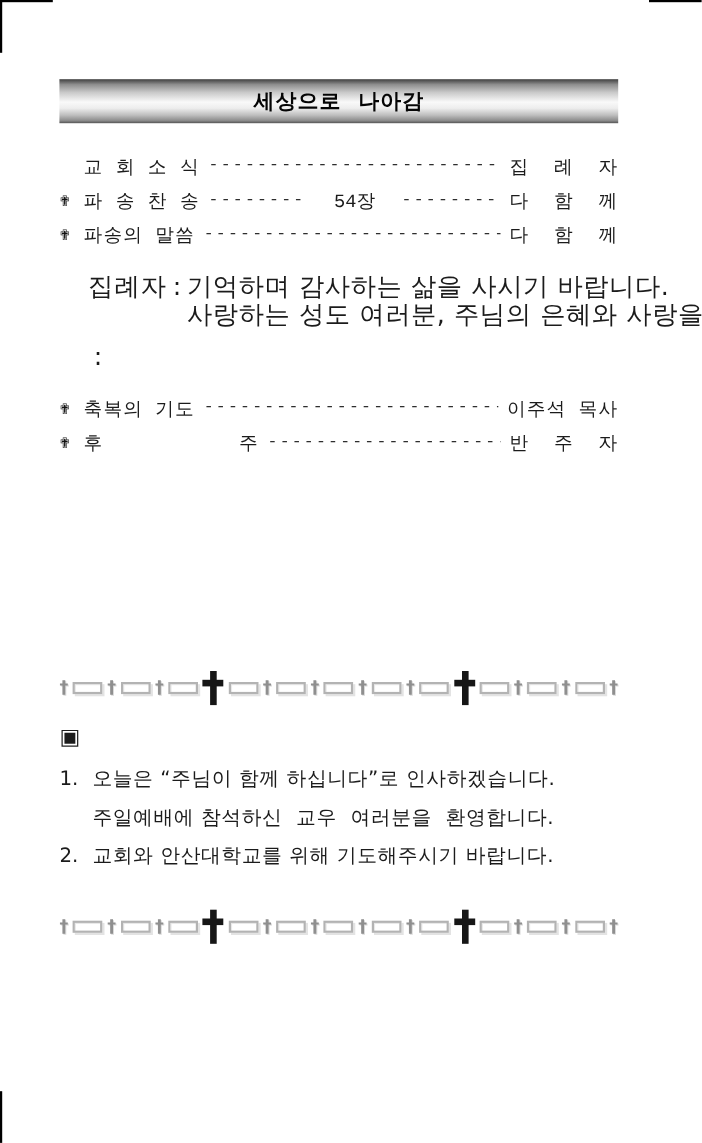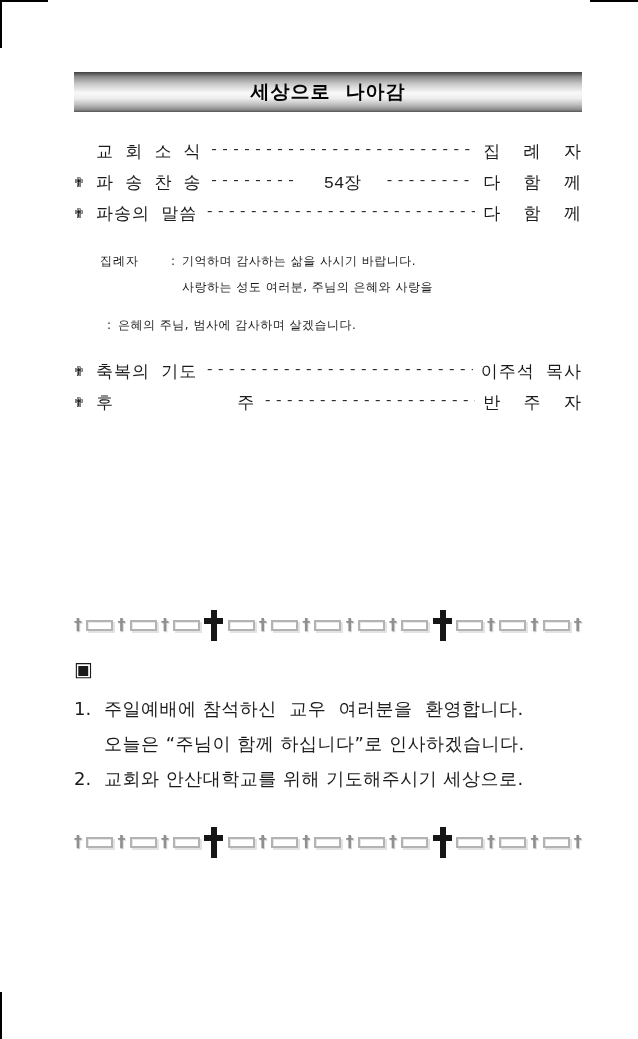--- a/index.html
+++ b/index.html
@@ -13,21 +13,21 @@
   }
 
   
   .crop { position:absolute; background:#000; }
   .crop-tl-h { left:0; top:0; width:48px; height:2px; }
   .crop-tl-v { left:0; top:0; width:2px; height:48px; }
   .crop-tr-h { left:590px; top:0; width:48px; height:2px; }
   .crop-bl-v { left:0; top:992px; width:2px; height:47px; }
 
   
-  .content { position:absolute; left:74px; top:72px; width:508px; }
+  .content { position:absolute; left:54px; top:72px; width:508px; }
 
   
   .title-bar {
     height:40px;
     display:flex; align-items:center; justify-content:center;
     background:linear-gradient(180deg,
       #3f3f3f 0%, #8d8d8d 12%, #c9c9c9 30%, #f9f9f9 52%,
       #ededed 66%, #bdbdbd 82%, #8c8c8c 94%, #545454 100%);
     font-size:19px; font-weight:bold; letter-spacing:1px;
     white-space:pre; color:#050505;
@@ -48,21 +48,21 @@
   .o-label { white-space:pre; letter-spacing:1px; }
   .leader {
     flex:1 1 0; overflow:hidden; white-space:nowrap;
     letter-spacing:2px; font-size:15px; color:#2e2e2e;
     margin:0 8px; line-height:22px;
   }
   .mid-label { white-space:pre; margin:0 16px; }
   .r-label { white-space:pre; letter-spacing:1px; text-align:center; }
 
   
-  .responsive { margin-top:24px; margin-left:26px; font-size:12px; }
+  .responsive { margin-top:24px; margin-left:26px; font-size:23px; }
   .resp-row { display:flex; margin-bottom:12px; }
   .speaker { flex:0 0 64px; white-space:pre; letter-spacing:1px; line-height:26px; }
   .colon { flex:0 0 18px; text-align:center; line-height:26px; }
   .resp-text { line-height:26px; letter-spacing:0.5px; }
   .resp-text div { white-space:pre; }
 
   .blessing-section { margin-top:22px; }
 
   
   .deco-border {
@@ -147,21 +147,20 @@
       <span class="colon">:</span>
       <span class="resp-text">
         <div>기억하며 감사하는 삶을 사시기 바랍니다.</div>
         <div>사랑하는 성도 여러분, 주님의 은혜와 사랑을</div>
       </span>
     </div>
 
     <div class="resp-row">
       <span class="colon">:</span>
       <span class="resp-text">
-        <div>은혜의 주님, 범사에 감사하며 살겠습니다.</div>
       </span>
     </div>
   </div>
 
   <div class="blessing-section">
 
     <div class="order-row">
       <span class="cross-cell">✟</span>
       <span class="o-label">축복의 기도</span>
       <span class="leader">------------------------------------------------------------</span>
@@ -203,28 +202,28 @@
     </div>
 
   <div class="ann-heading">
     <span class="ann-square">▣</span>
   </div>
 
   <div class="ann-list">
     <div class="ann-item">
       <span class="ann-no">1.</span>
       <span class="ann-lines">
+        <div>오늘은 “주님이 함께 하십니다”로 인사하겠습니다.</div>
         <div>주일예배에 참석하신  교우  여러분을  환영합니다.</div>
-        <div>오늘은 “주님이 함께 하십니다”로 인사하겠습니다.</div>
       </span>
     </div>
     <div class="ann-item">
       <span class="ann-no">2.</span>
       <span class="ann-lines">
-        <div>교회와 안산대학교를 위해 기도해주시기 세상으로.</div>
+        <div>교회와 안산대학교를 위해 기도해주시기 바랍니다.</div>
       </span>
     </div>
   </div>
 
   <div class="deco-border border-2">
       <span class="bc">†</span>
       <span class="br"></span>
       <span class="bc">†</span>
       <span class="br"></span>
       <span class="bc">†</span>

